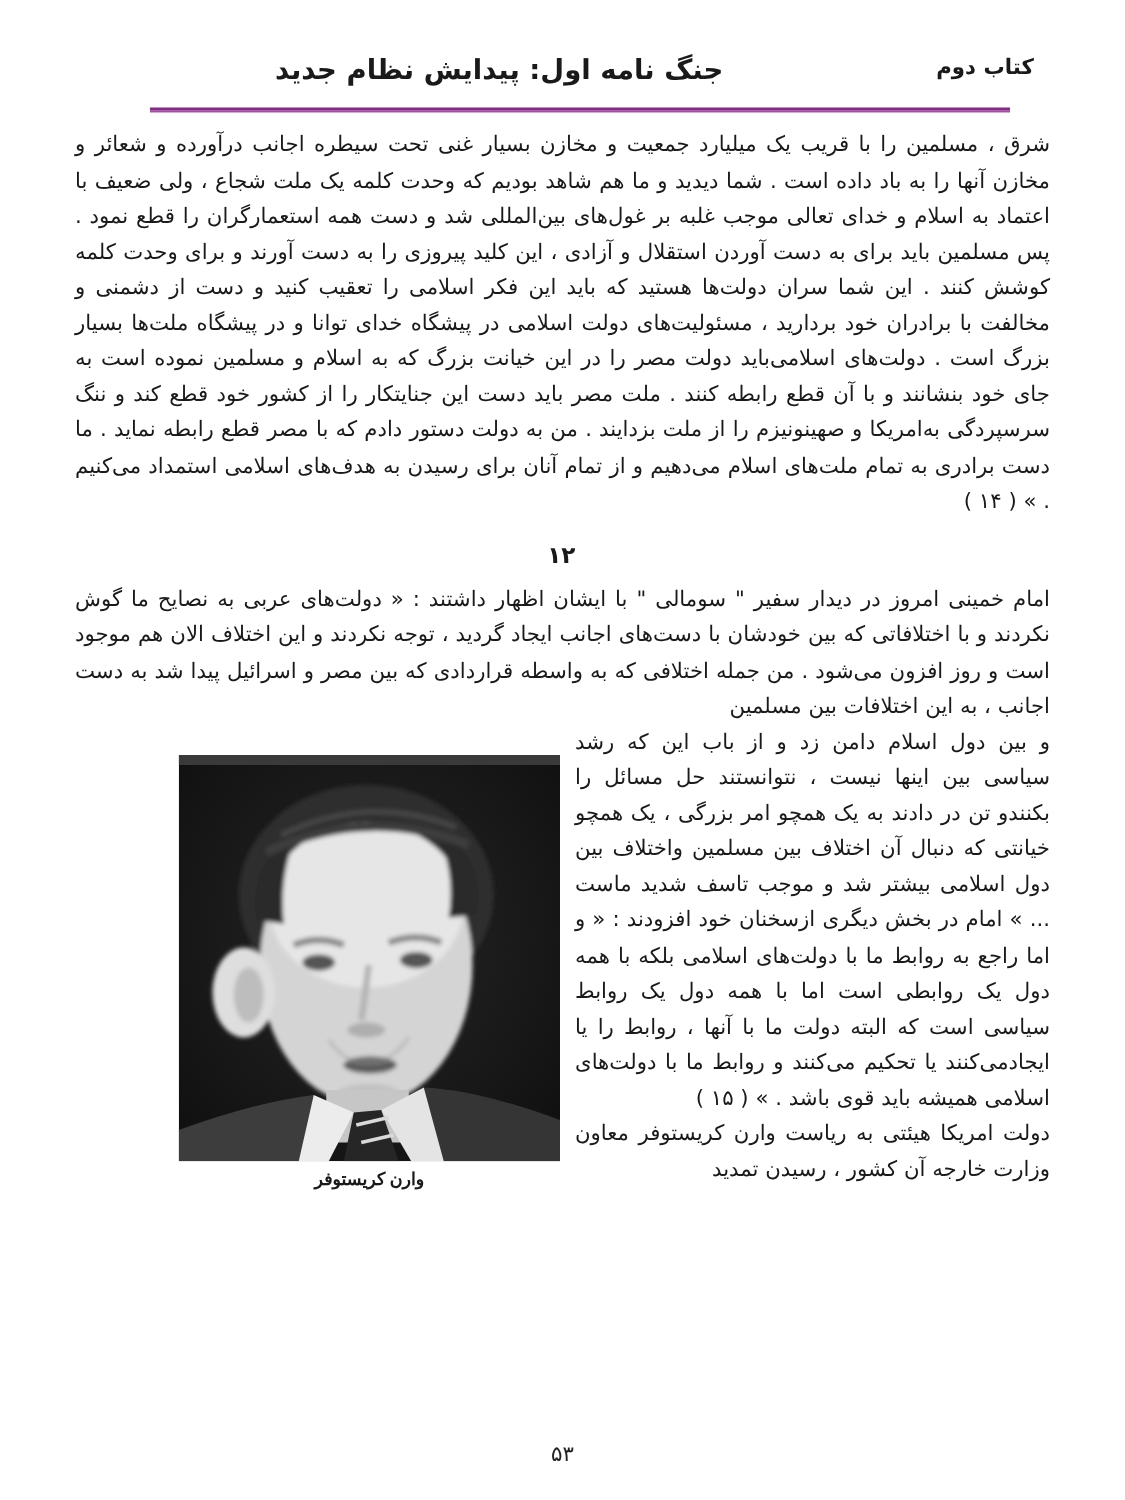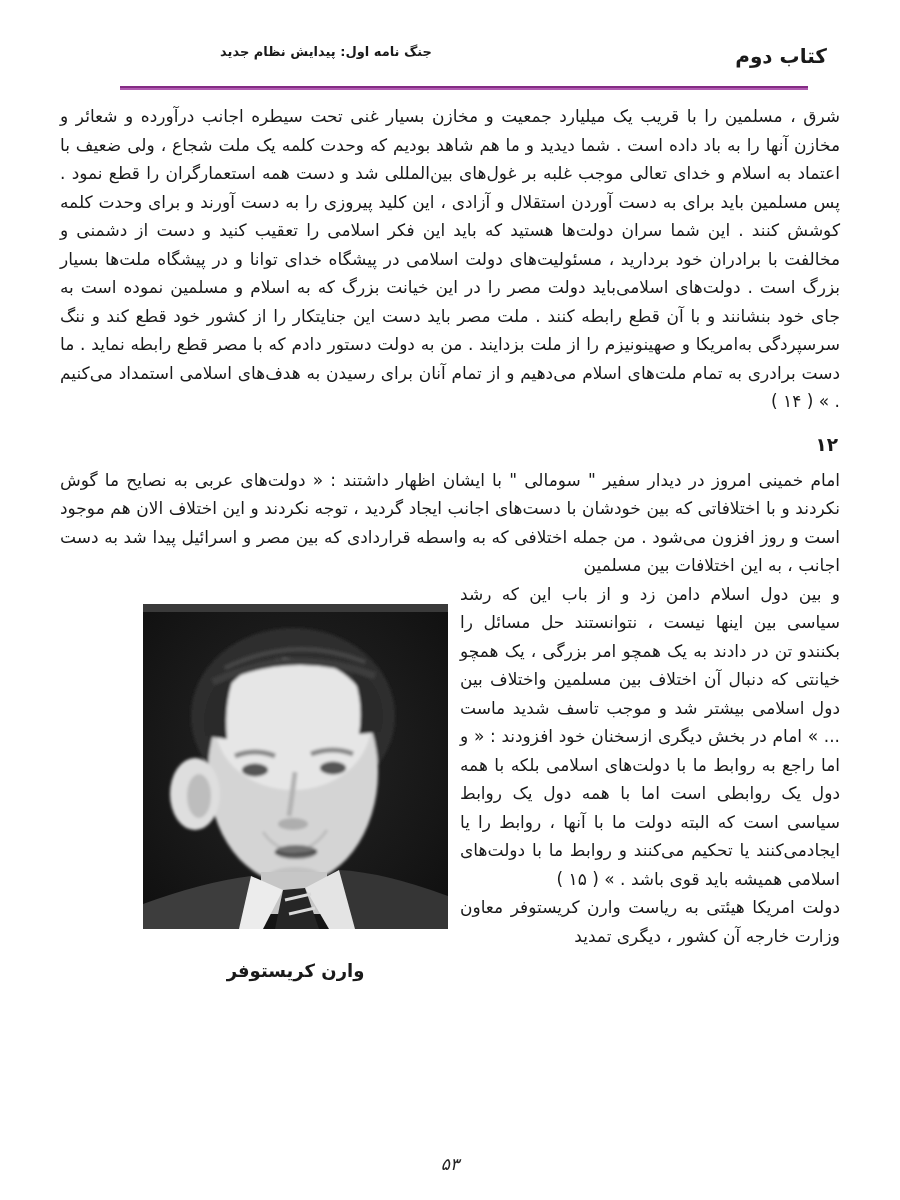--- a/index.html
+++ b/index.html
@@ -3,35 +3,35 @@
 <meta charset="utf-8">
 <style>
   html,body{margin:0;padding:0;background:#ffffff;}
   .page{
     width:900px;height:1200px;background:#ffffff;position:relative;
     direction:rtl;overflow:hidden;color:#1a1a1a;
     font-family:"DejaVu Sans","Liberation Sans",sans-serif;
   }
   .content{padding:0 60px;}
   .header{position:relative;height:34px;margin-top:44px;}
-  .h-book{position:absolute;top:0;right:13px;font-size:20px;font-weight:bold;}
-  .h-chapter{position:absolute;top:0;left:160px;font-size:13px;font-weight:bold;}
+  .h-book{position:absolute;top:0;right:13px;font-size:17px;font-weight:bold;}
+  .h-chapter{position:absolute;top:0;left:160px;font-size:22px;font-weight:bold;}
   .rule{height:3px;margin:8px 32px 0 60px;background:#842c84;
         box-shadow:0 1px 0 #b05ab0, 0 -1px 0 #b05ab0 inset;}
   p.para{font-size:17px;line-height:28.5px;text-align:justify;margin:0;}
   #p1{margin-top:13px;}
-  h2.sec{font-size:18.5px;font-weight:bold;margin:16px 2px 8px 0;line-height:26px;}
+  h2.sec{font-size:18.5px;font-weight:bold;margin:16px 2px 8px 0;line-height:26px;text-align:center;}
   .wrapzone{margin-top:0;}
   figure.photo-fig{float:left;width:400px;margin:24px 0 0 0;padding:0;}
   .photo-frame{width:305px;height:325px;margin-right:12px;line-height:0;}
-  figcaption{width:305px;margin-right:12px;margin-top:28px;text-align:center;
-             font-weight:bold;font-size:18px;line-height:27px;}
+  figcaption{width:305px;margin-right:12px;margin-top:2px;text-align:center;
+             font-weight:bold;font-size:14px;line-height:27px;font-family:Liberation Serif, serif;}
   .clear{clear:both;}
   .footer{position:absolute;bottom:26px;left:0;right:0;text-align:center;
-          font-size:17px;color:#222;font-style:italic;}
+          font-size:17px;color:#222;}
 </style>
 </head>
 <body>
 
 <div class="page">
   <div class="content">
 
     <div class="header">
       <span class="h-book">کتاب دوم</span>
       <span class="h-chapter">جنگ نامه اول: پیدایش نظام جدید</span>
@@ -91,21 +91,21 @@
             <path d="M142,296 L168,290" stroke="#d9d9d9" stroke-width="3"></path>
             <path d="M146,310 L172,304" stroke="#d9d9d9" stroke-width="3"></path>
           </svg>
         </div>
         <figcaption>
           <div>وارن کریستوفر</div>
         </figcaption>
       </figure>
 
       <p class="para">و بین دول اسلام دامن زد و از باب این که رشد سیاسی بین اینها نیست ، نتوانستند حل مسائل را بکنندو تن در دادند به یک همچو امر بزرگی ، یک همچو خیانتی که دنبال آن اختلاف بین مسلمین واختلاف بین دول اسلامی بیشتر شد و موجب تاسف شدید ماست ... » امام در بخش دیگری ازسخنان خود افزودند : « و اما راجع به روابط ما با دولت‌های اسلامی بلکه با همه دول یک روابطی است اما با همه دول یک روابط سیاسی است که البته دولت ما با آنها ، روابط را یا ایجادمی‌کنند یا تحکیم می‌کنند و روابط ما با دولت‌های اسلامی همیشه باید قوی باشد . » ( ۱۵ )</p>
-      <p class="para">دولت امریکا هیئتی به ریاست وارن کریستوفر معاون وزارت خارجه آن کشور ، دیگری تمدید</p>
+      <p class="para">دولت امریکا هیئتی به ریاست وارن کریستوفر معاون وزارت خارجه آن کشور ، رسیدن تمدید</p>
       <div class="clear"></div>
     </div>
 
   </div>
 
   <div class="footer">
     <span>۵۳</span>
   </div>
 </div>
 

